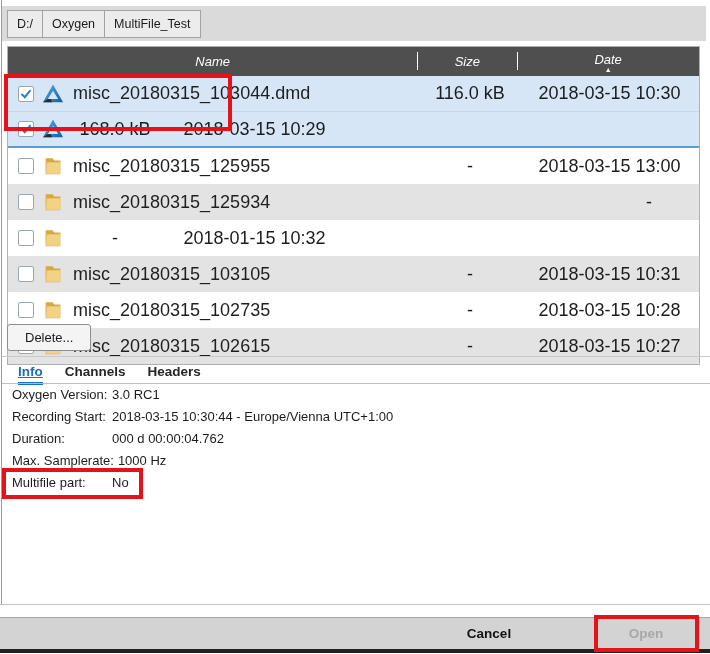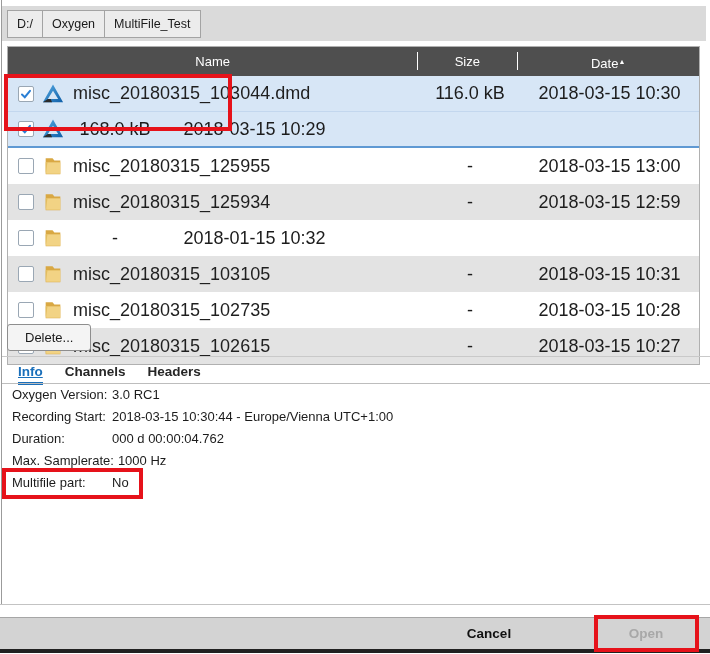--- a/index.html
+++ b/index.html
@@ -10,24 +10,24 @@
   .left-border { position:absolute; left:1px; top:0; width:1px; height:604px; background:#9b9b9b; }
   .content-bottom-line { position:absolute; left:0; top:604px; width:710px; height:1px; background:#c3c3c3; }
 
   
   .breadcrumb-bar { position:absolute; left:2px; top:6px; width:704px; height:35px; background:#dadada; display:flex; align-items:center; padding-left:5px; }
   .crumb { height:28px; display:flex; align-items:center; padding:0 9px; background:#ececec; border:1px solid #a3a3a3; margin-right:-1px; font-size:12.5px; color:#1a1a1a; cursor:default; white-space:nowrap; }
 
   
   .file-table { position:absolute; left:7px; top:46px; width:693px; border:1px solid #b0b0b0; background:#fff; }
   .thead { display:flex; height:29px; background:#4f4f4f; color:#fff; font-size:13px; }
-  .th { position:relative; display:flex; align-items:center; justify-content:center; height:100%; }
+  .th { position:relative; display:flex; align-items:center; justify-content:center; height:100%;font-style:italic; }
   .th-name { width:410px; }
   .th-size { width:100px; }
-  .th-date { width:182px; flex-direction:row; }
+  .th-date { width:182px; flex-direction:column; }
   .th-size::before, .th-date::before { content:""; position:absolute; left:0; top:5px; width:1px; height:18px; background:#fff; }
   .th-date .col-label { line-height:13px; margin-top:4px; }
   .sort-arrow { font-size:7px; line-height:8px; color:#fff; }
 
   .file-row { display:flex; align-items:center; height:36px; font-size:18px; }
   .file-row:nth-child(odd) { background:#fff; }
   .file-row:nth-child(even) { background:#e3e3e3; }
   .file-row.selected { background:#d7e6f6; border-bottom:1px solid #c3d7ee; }
   .file-row.selected-last { border-bottom:2px solid #5f99d3; }
 
@@ -174,21 +174,20 @@
     <span class="file-icon">
 
       <svg class="icon-folder" viewBox="0 0 24 24">
         <path fill="#d9a843" d="M4 3.5 h7.5 l2 2.5 H20 v15 H4 Z"></path>
         <path fill="#f2d384" d="M4.5 8 H20 v12.5 H4.5 Z"></path>
         <path fill="#e3bd5e" d="M4 20.5 L6 8 H4 Z"></path>
       </svg>
     </span>
     <span class="cell-name">misc_20180315_125934</span>
     <span class="cell-size">-</span>
-    <span class="cell-date">2018-03-15 12:59</span>
   </div>
 
   <div class="file-row type-folder">
     <span class="cb">
       
     </span>
     <span class="file-icon">
 
       <svg class="icon-folder" viewBox="0 0 24 24">
         <path fill="#d9a843" d="M4 3.5 h7.5 l2 2.5 H20 v15 H4 Z"></path>

